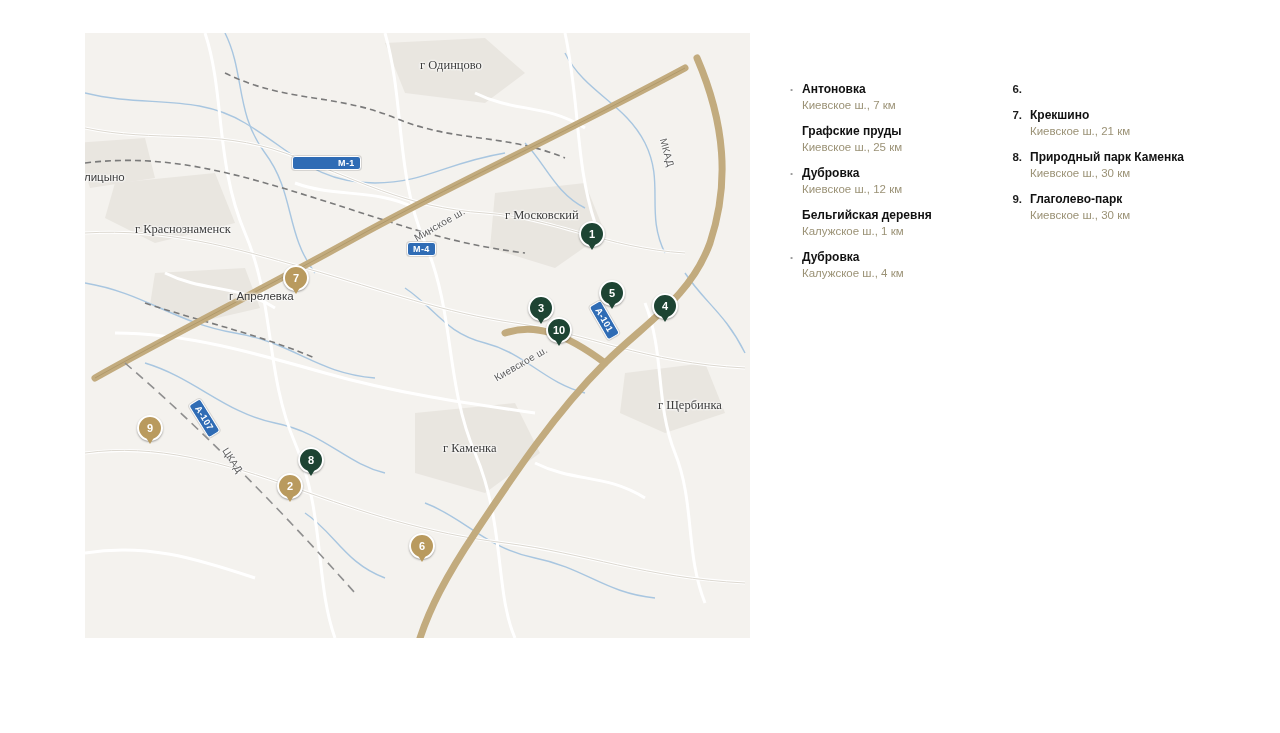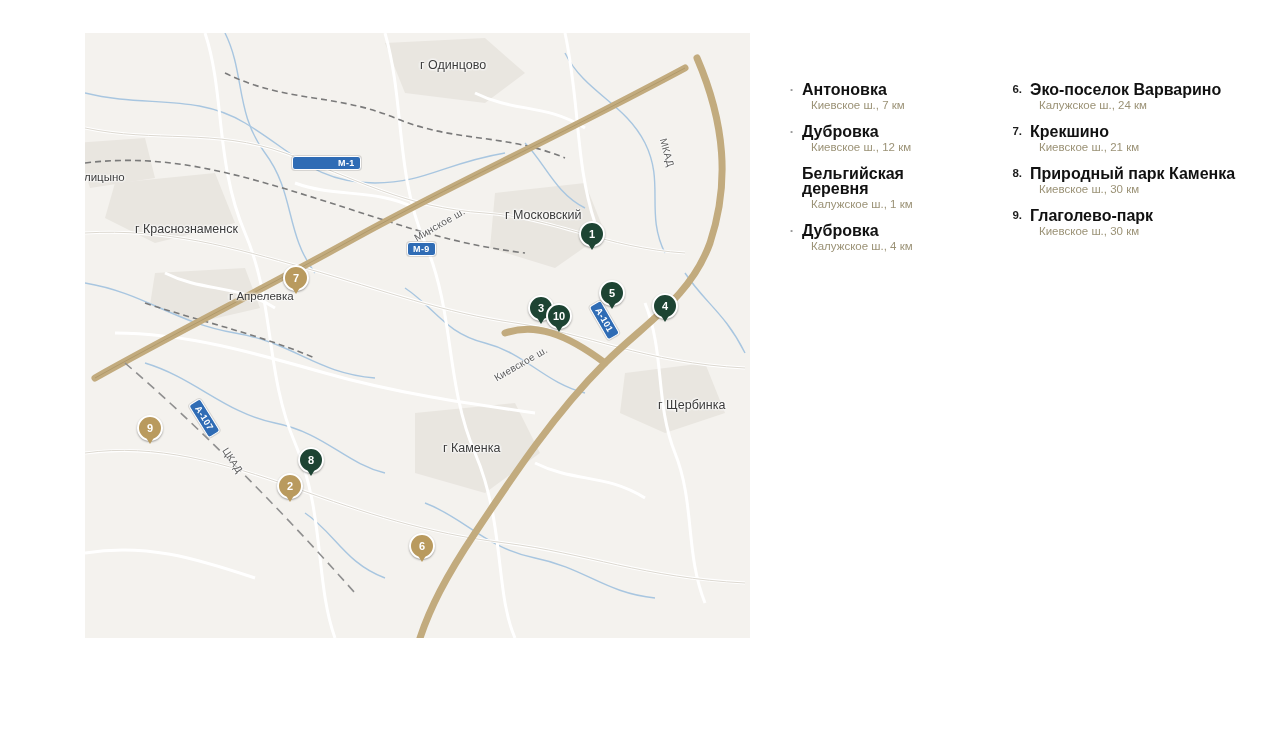--- a/index.html
+++ b/index.html
@@ -34,21 +34,21 @@
     border-top:8px solid #1d4433;
   }
   .marker.tan::after{border-top-color:#b99a5e;}
 
   
   .map-label{
     position:absolute;font-size:11.5px;color:#3b3b3b;
     white-space:nowrap;z-index:5;
     text-shadow:0 0 3px #fff,0 0 3px #fff,0 0 3px #fff,0 0 3px #fff;
   }
-  .map-label.big{font-size:12.5px;}
+  .map-label.big{font-size:12.5px;font-family:Liberation Serif, serif;}
   .map-label.road{
     font-size:10px;color:#5a5a5a;letter-spacing:.3px;
   }
   .map-label.rot-a{transform:rotate(-30deg);transform-origin:left center;}
   .map-label.rot-b{transform:rotate(-30deg);transform-origin:left center;}
   .map-label.rot-mkad{transform:rotate(74deg);transform-origin:left center;}
   .map-label.rot-ckad{transform:rotate(57deg);transform-origin:left center;}
 
   .shield{
     position:absolute;background:#2f6cb5;color:#fff;border:1.5px solid #fff;
@@ -64,22 +64,22 @@
   .legend-col.left{left:0;width:200px;}
   .legend-col.right{left:228px;width:260px;}
   .legend-item{display:flex;margin-bottom:11px;}
   .legend-num{
     width:24px;flex:0 0 24px;text-align:right;
     font-size:11.5px;font-weight:bold;color:#1d1d1d;padding-right:8px;
     line-height:15px;
   }
   .legend-num.dot{color:#9a9a9a;font-weight:bold;font-size:13px;}
   .legend-text{line-height:15px;}
-  .legend-title{font-size:16px;font-weight:bold;color:#111111;}
-  .legend-sub{font-size:11.5px;color:#9b9276;margin-top:1px;margin-left:9px;}
+  .legend-title{font-size:12px;font-weight:bold;color:#111111;}
+  .legend-sub{font-size:11.5px;color:#9b9276;margin-top:1px;}
 </style>
 </head>
 <body>
 
 <div id="root">
 
   <div class="map-wrap">
 
     <svg class="map-svg" viewBox="0 0 665 605">
       <rect x="0" y="0" width="665" height="605" fill="#f4f2ee"></rect>
@@ -157,50 +157,57 @@
         <div class="map-label big" style="left: 573px; top: 365px;">г Щербинка</div>
         <div class="map-label big" style="left: 358px; top: 408px;">г Каменка</div>
         <div class="map-label road rot-a" style="left: 330px; top: 200px;">Минское ш.</div>
         <div class="map-label road rot-b" style="left: 410px; top: 340px;">Киевское ш.</div>
         <div class="map-label road rot-mkad" style="left: 578px; top: 100px;">МКАД</div>
         <div class="map-label road rot-ckad" style="left: 140px; top: 410px;">ЦКАД</div>
       </div>
 
     <div id="map-shields">
         <div class="shield " style="left: 207px; top: 123px; padding-left: 45px;">М-1</div>
-        <div class="shield " style="left: 322px; top: 209px;">М-9</div>
+        <div class="shield " style="left: 322px; top: 209px;">М-4</div>
         <div class="shield rot" style="left: 500px; top: 280px;">А-101</div>
         <div class="shield rot2" style="left: 100px; top: 378px;">А-107</div>
       </div>
 
     <div id="map-markers">
         <div class="marker" style="left: 494px; top: 188px;">1</div>
         <div class="marker tan" style="left: 192px; top: 440px;">2</div>
         <div class="marker" style="left: 443px; top: 262px;">3</div>
         <div class="marker" style="left: 567px; top: 260px;">4</div>
         <div class="marker" style="left: 514px; top: 247px;">5</div>
         <div class="marker tan" style="left: 324px; top: 500px;">6</div>
         <div class="marker tan" style="left: 198px; top: 232px;">7</div>
         <div class="marker" style="left: 213px; top: 414px;">8</div>
         <div class="marker tan" style="left: 52px; top: 382px;">9</div>
-        <div class="marker" style="left: 461px; top: 270px;">10</div>
+        <div class="marker" style="left: 461px; top: 284px;">10</div>
       </div>
 
   </div>
 
   <div class="legend">
     <div class="legend-col left" id="legend-left">
         <div class="legend-item">
           <div class="legend-num dot">·</div>
           <div class="legend-text">
             <div class="legend-title">Антоновка</div>
             <div class="legend-sub">Киевское ш., 7 км</div>
           </div>
         </div>
         <div class="legend-item">
+          <div class="legend-num"></div>
+          <div class="legend-text">
+            <div class="legend-title">Графские пруды</div>
+            <div class="legend-sub">Киевское ш., 25 км</div>
+          </div>
+        </div>
+        <div class="legend-item">
           <div class="legend-num dot">·</div>
           <div class="legend-text">
             <div class="legend-title">Дубровка</div>
             <div class="legend-sub">Киевское ш., 12 км</div>
           </div>
         </div>
         <div class="legend-item">
           <div class="legend-num"></div>
           <div class="legend-text">
             <div class="legend-title">Бельгийская деревня</div>
@@ -211,24 +218,20 @@
           <div class="legend-num dot">·</div>
           <div class="legend-text">
             <div class="legend-title">Дубровка</div>
             <div class="legend-sub">Калужское ш., 4 км</div>
           </div>
         </div>
       </div>
     <div class="legend-col right" id="legend-right">
         <div class="legend-item">
           <div class="legend-num">6.</div>
-          <div class="legend-text">
-            <div class="legend-title">Эко-поселок Варварино</div>
-            <div class="legend-sub">Калужское ш., 24 км</div>
-          </div>
         </div>
         <div class="legend-item">
           <div class="legend-num">7.</div>
           <div class="legend-text">
             <div class="legend-title">Крекшино</div>
             <div class="legend-sub">Киевское ш., 21 км</div>
           </div>
         </div>
         <div class="legend-item">
           <div class="legend-num">8.</div>

